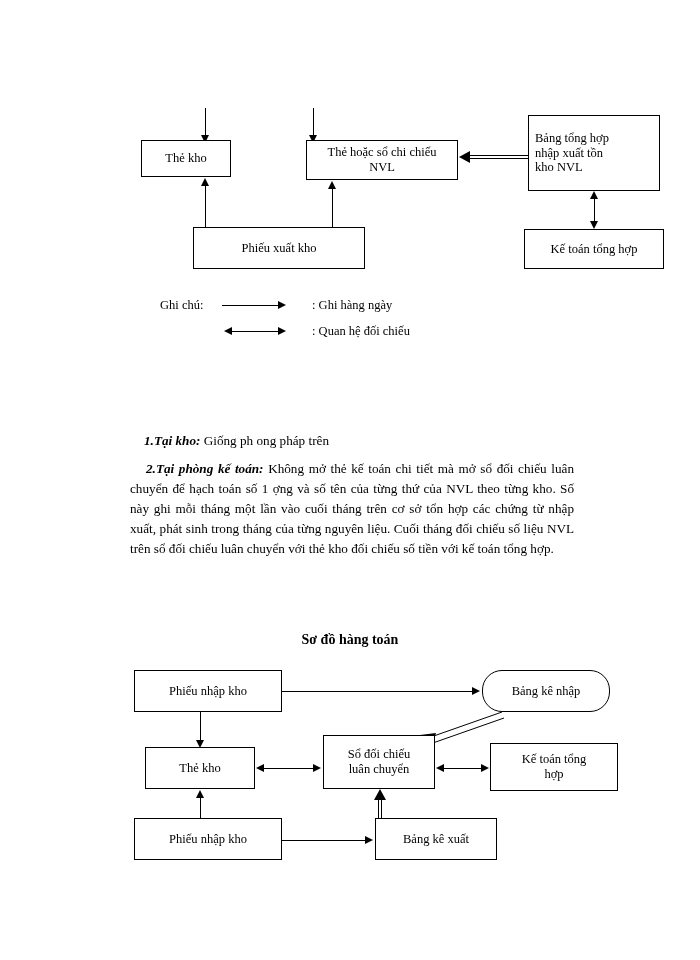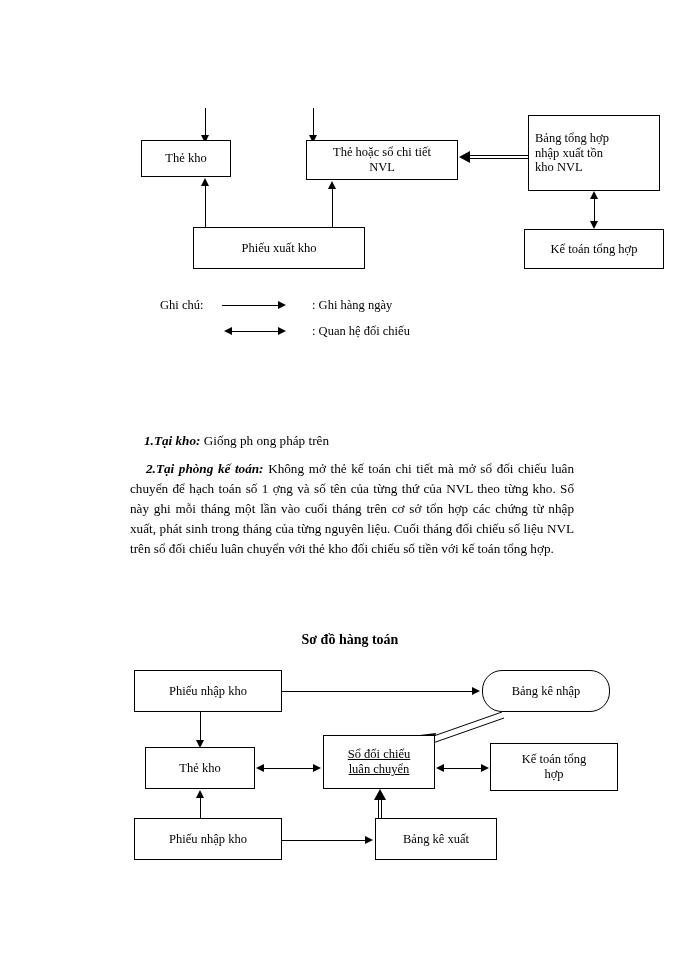--- a/index.html
+++ b/index.html
@@ -161,21 +161,21 @@
     <div class="arrow down" style="left:200.5px; top:135px;"></div>
 
     <div class="line-v" style="left:313px; top:108px; height:30px;"></div>
     <div class="arrow down" style="left:308.5px; top:135px;"></div>
 
     <div class="node" style="left:141px; top:140px; width:90px; height:37px;">
       <span class="node-text">Thẻ kho</span>
     </div>
 
     <div class="node" style="left:306px; top:140px; width:152px; height:40px;">
-      <span class="node-text" style="white-space:pre-line;">Thẻ hoặc sổ chi tiết
+      <span class="node-text" style="white-space:pre-line;">Thẻ hoặc sổ chi chiếu
 NVL</span>
     </div>
 
     <div class="node left-align" style="left:528px; top:115px; width:132px; height:76px;">
       <span class="node-text" style="white-space:pre-line;">Bảng tổng hợp
 nhập xuất tồn
 kho NVL</span>
     </div>
 
     <div class="dbl-h" style="left:470px; top:155px; width:58px;"></div>
@@ -248,21 +248,21 @@
     <div class="arrow right" style="left:472px; top:687px;"></div>
 
     <div class="line-v" style="left:200px; top:712px; width:1px; height:32px;"></div>
     <div class="arrow down" style="left:195.5px; top:740px;"></div>
 
     <div class="node" style="left:145px; top:747px; width:110px; height:42px;">
       <span class="node-text">Thẻ  kho</span>
     </div>
 
     <div class="node" style="left:323px; top:735px; width:112px; height:54px;">
-      <span class="node-text" style="white-space:pre-line;text-decoration:underline;">Sổ đối chiếu
+      <span class="node-text" style="white-space:pre-line;">Sổ đối chiếu
 luân chuyển</span>
     </div>
 
     <div class="node" style="left:490px; top:743px; width:128px; height:48px;">
       <span class="node-text" style="white-space:pre-line;">Kế toán tổng
 hợp</span>
     </div>
 
     <svg style="position:absolute; left:400px; top:700px; width:110px; height:50px; z-index:1;" viewBox="0 0 110 50">
       <line x1="102" y1="12" x2="28" y2="38" stroke="#000" stroke-width="1"></line>

